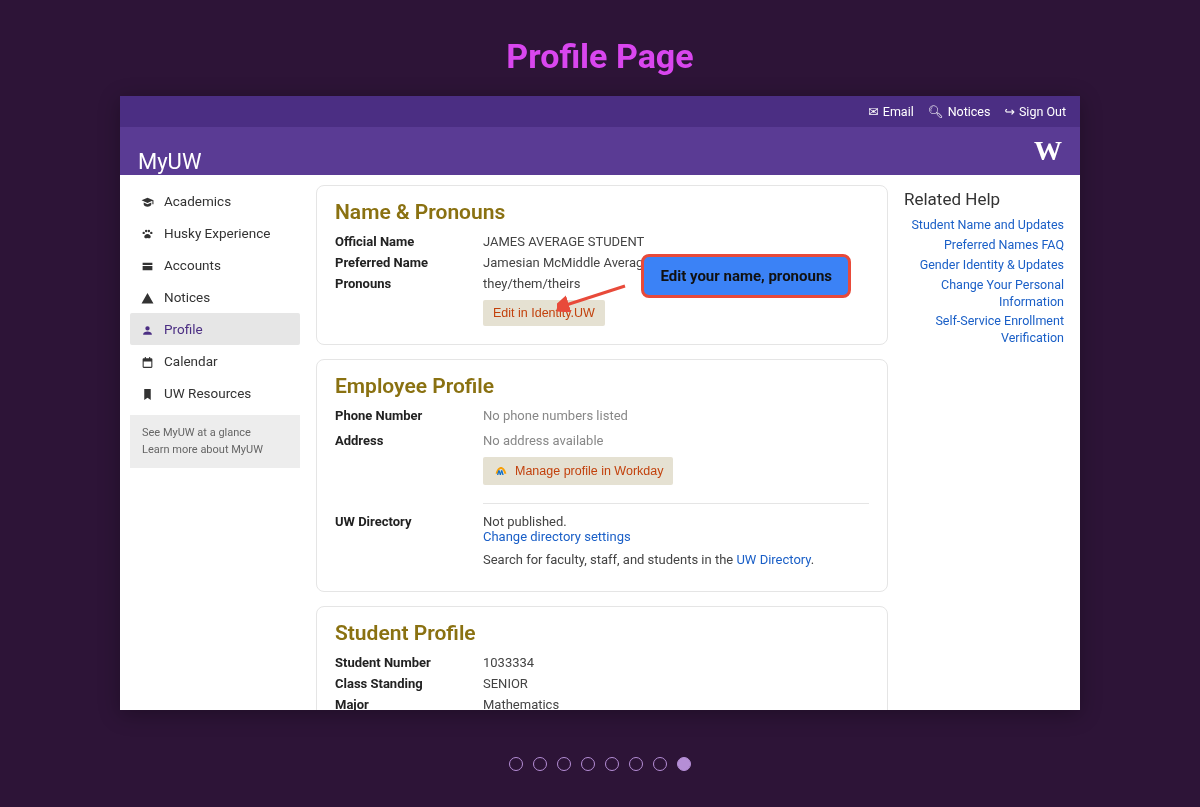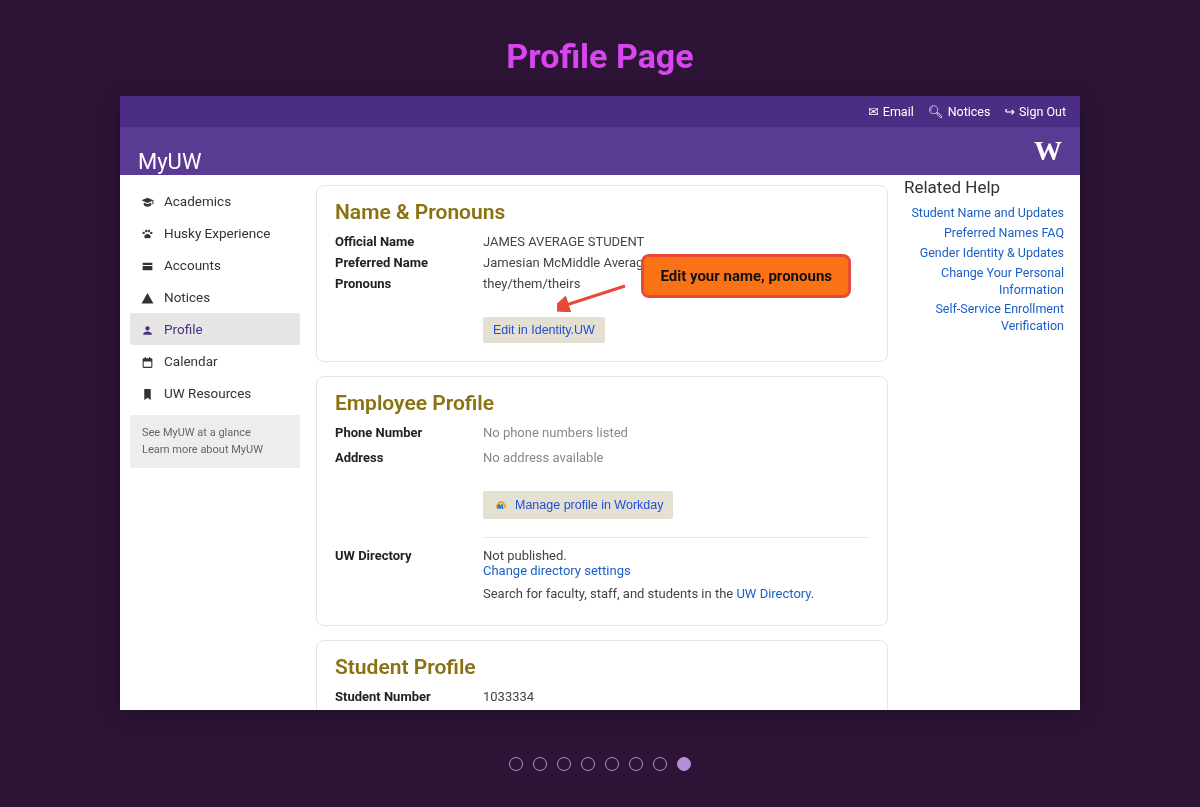--- a/index.html
+++ b/index.html
@@ -101,43 +101,43 @@
   .card-title { color: #8a7111; font-size: 21px; font-weight: 600; margin-bottom: 10px; }
   .field-row { display: flex; margin-bottom: 6px; font-size: 13px; }
   .field-label { width: 148px; font-weight: 700; color: #222; }
   .field-value { color: #444; flex: 1; }
   .muted { color: #888; }
   .pill-btn {
     background: #e5e1d2;
     border: none;
     padding: 6px 10px;
     font-size: 12.5px;
-    color: #1d4ed8;
+    color: #c2410c;
     border-radius: 2px;
     cursor: pointer;
     display: inline-flex;
     align-items: center;
     gap: 6px;
-    margin-top: 20px;
+    margin-top: 3px;
   }
   .divider { border-top: 1px solid #e5e5e5; margin: 18px 0 10px; }
   .link { color: #1a5fc7; text-decoration: none; font-size: 13px; cursor: pointer; }
   .small-text { font-size: 13px; color: #444; margin-top: 8px; }
   .right-rail {
     width: 180px;
-    padding: 2px 16px 10px 4px;
+    padding: 14px 16px 10px 4px;
     font-size: 12.5px;
   }
   .right-rail h3 { font-size: 17px; color: #333; font-weight: 400; margin-bottom: 8px; }
   .right-rail a { display: block; color: #1a5fc7; text-decoration: none; margin-bottom: 3px; line-height: 1.35; text-align: right; }
   .callout {
     position: absolute;
     right: 36px;
     top: 68px;
-    background: #f97316;
+    background: #3b82f6;
     border: 3px solid #e84a3a;
     border-radius: 8px;
     padding: 10px 16px;
     font-weight: 700;
     font-size: 15px;
     color: #111;
   }
   .arrow {
     position: absolute;
     right: 260px;

